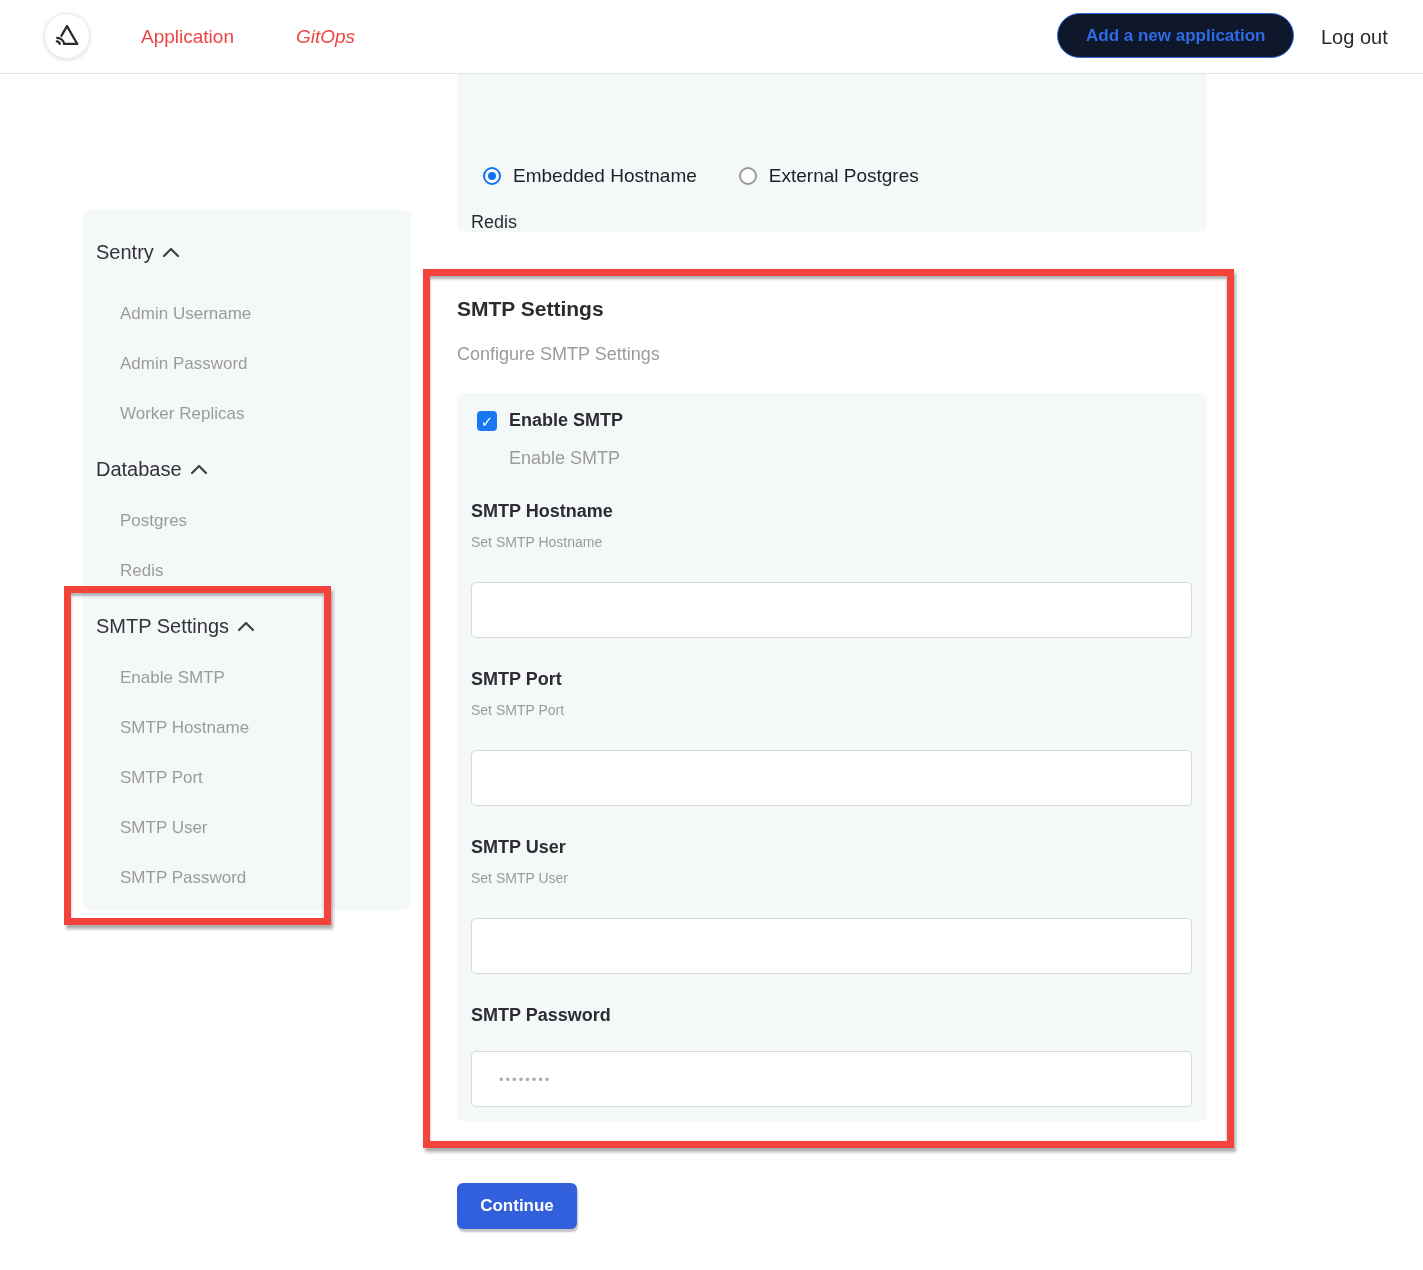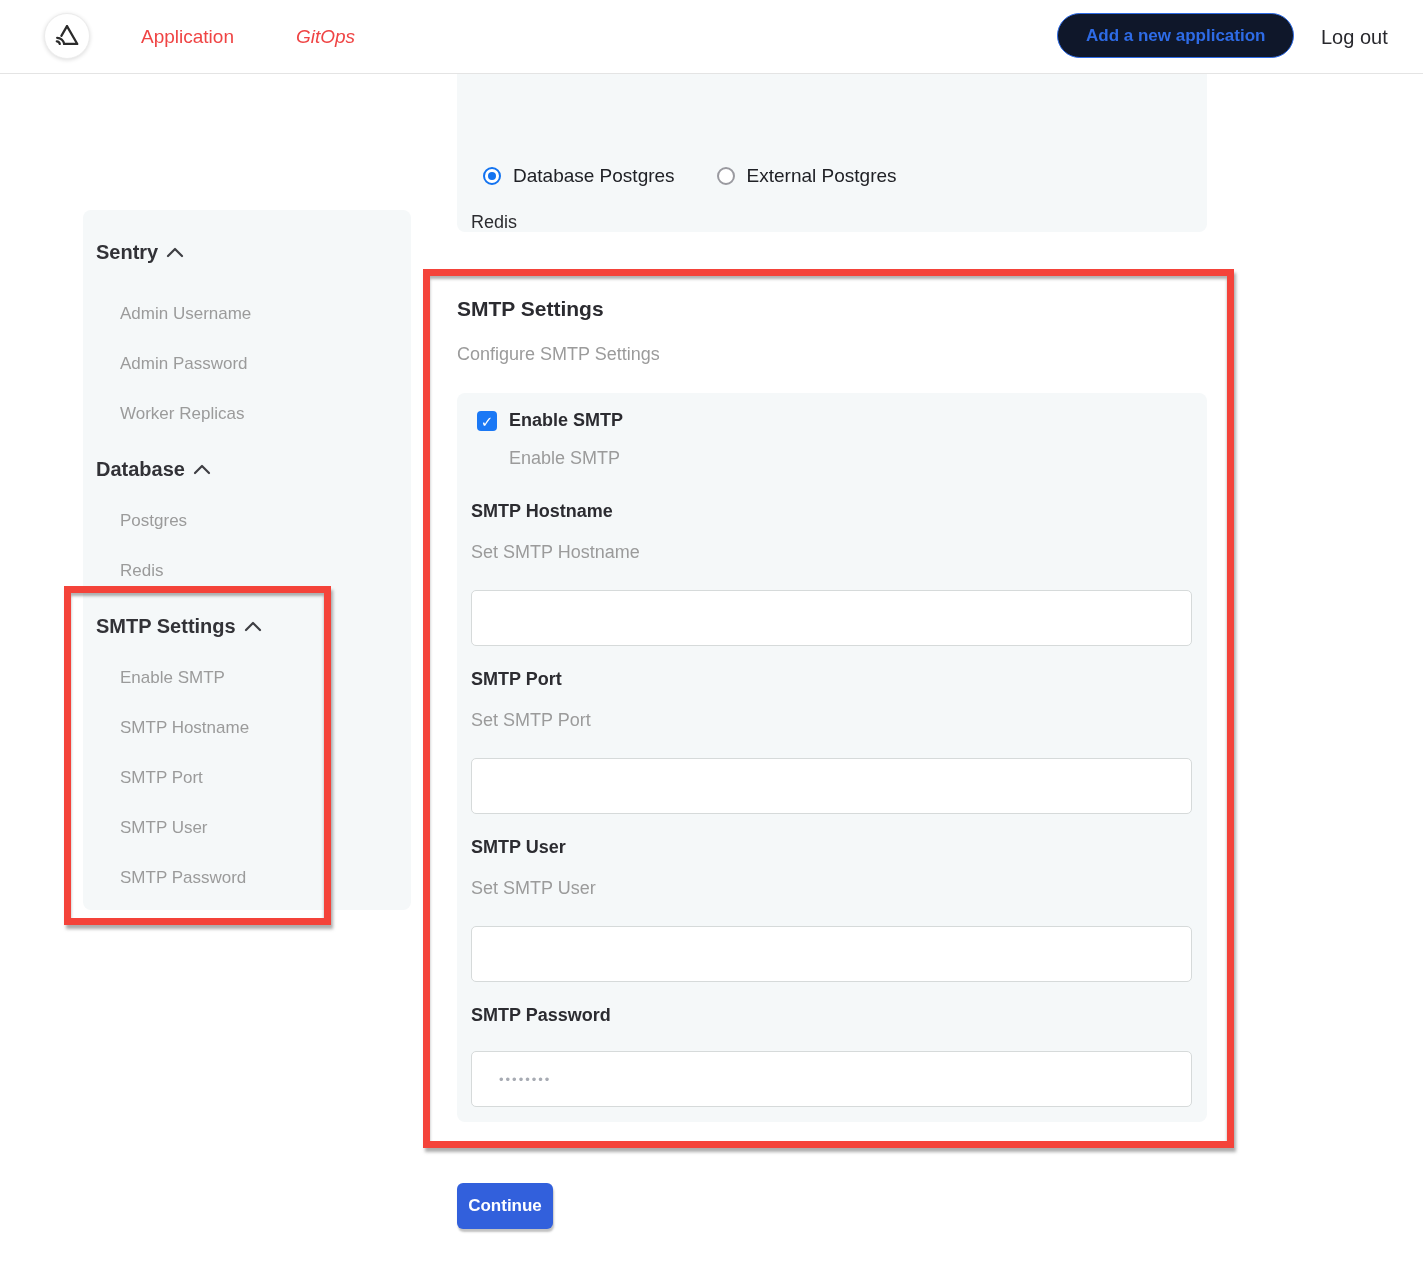--- a/index.html
+++ b/index.html
@@ -36,21 +36,21 @@
                            border-radius:50%; background:#1373f0; }
   .radio-label { margin-left:12px; font-size:19px; color:#202126; }
   .radio + .radio-label + .radio, .second-radio { margin-left:42px; }
   .mini-heading { position:absolute; left:14px; top:138px; font-size:18px; color:#2c2c30; }
   #redis-heading { top:138px; }
 
   
   .sidebar { position:absolute; left:83px; top:210px; width:328px; height:700px; background:#f5f8f9;
              border-radius:8px; padding:30px 0 0 13px; z-index:1; }
   .sb-title { display:flex; align-items:center; gap:8px; height:24px; margin-top:33px;
-              font-size:20px; font-weight:700; color:#323237; cursor:pointer; }
+              font-size:20px; font-weight:400; color:#323237; cursor:pointer; }
   .sb-title:first-child { margin-top:0; }
   .sb-item { margin:30px 0 0 24px; height:20px; font-size:17px; color:#9b9b9b; cursor:pointer; }
   .sb-item.mt-lg { margin-top:40px; }
   .chev { width:18px; height:12px; }
 
   
   .hl { position:absolute; border:7px solid #f4433a;
         box-shadow:2px 4px 3px rgba(105,105,105,.55), inset 0 3px 3px rgba(60,60,60,.40); }
   #hl-sidebar { left:64px; top:586px; width:267px; height:339px; z-index:5; pointer-events:none; }
   #hl-main    { left:423px; top:269px; width:811px; height:879px; background:#fff; z-index:2; }
@@ -63,29 +63,29 @@
               background:#f5f8f9; border-radius:8px; z-index:3; }
   .cb-row { position:absolute; left:20px; top:17px; display:flex; align-items:flex-start; }
   .checkbox { width:20px; height:20px; border-radius:4px; background:#1a78f5; cursor:pointer;
               display:flex; align-items:center; justify-content:center; margin-top:1px; }
   .checkmark { color:#fff; font-size:15px; font-weight:700; line-height:1; }
   .cb-label { margin-left:12px; font-size:18px; font-weight:600; color:#2b2b30; }
   .cb-helper { position:absolute; left:52px; top:55px; font-size:18px; color:#9b9b9b; }
   .field { position:absolute; left:14px; width:721px; }
   #field-0 { top:108px; } #field-1 { top:276px; } #field-2 { top:444px; } #field-3 { top:612px; }
   .f-label { font-size:18px; font-weight:700; color:#2c2c31; height:21px; }
-  .f-helper { margin-top:20px; font-size:18px; color:#9b9b9b; height:21px; }
+  .f-helper { margin-top:12px; font-size:14px; color:#9b9b9b; height:21px; }
   .f-input { display:block; width:721px; height:56px; margin-top:27px; border:1px solid #d6dada;
              border-radius:5px; background:#fff; font-family:inherit; font-size:16px; color:#2d2d32;
              padding:0 15px; outline:none; }
   #field-3 .f-input { margin-top:25px; padding-left:27px; letter-spacing:2px; }
   #field-3 .f-input::placeholder { color:#a7abb3; font-size:13px; }
 
   
-  .continue-btn { position:absolute; left:457px; top:1183px; width:96px; height:46px; z-index:3;
+  .continue-btn { position:absolute; left:457px; top:1183px; width:120px; height:46px; z-index:3;
                   background:#3260dc; border:none; border-radius:6px; color:#fff; font-weight:700;
                   font-size:17px; font-family:inherit; cursor:pointer;
                   box-shadow:1px 3px 2px rgba(120,120,120,.45); }
 </style>
 </head>
 <body>
 
 <div class="page">
 
   <div class="navbar">
@@ -99,21 +99,21 @@
     </div>
     <a class="nav-link" id="nav-application">Application</a>
     <a class="nav-link" id="nav-gitops">GitOps</a>
     <button class="add-app">Add a new application</button>
     <a class="nav-link" id="nav-logout">Log out</a>
   </div>
 
   <div class="top-section">
     <div class="radio-row" id="postgres-row">
       <span class="radio selected"></span>
-      <span class="radio-label">Database Postgres</span>
+      <span class="radio-label">Embedded Hostname</span>
       <span class="radio second-radio"></span>
       <span class="radio-label">External Postgres</span>
     </div>
     <div class="mini-heading" id="redis-heading">Redis</div>
     <div class="radio-row" id="redis-row">
       <span class="radio selected"></span>
       <span class="radio-label">Embedded Redis</span>
       <span class="radio second-radio"></span>
       <span class="radio-label">External Redis</span>
     </div>

